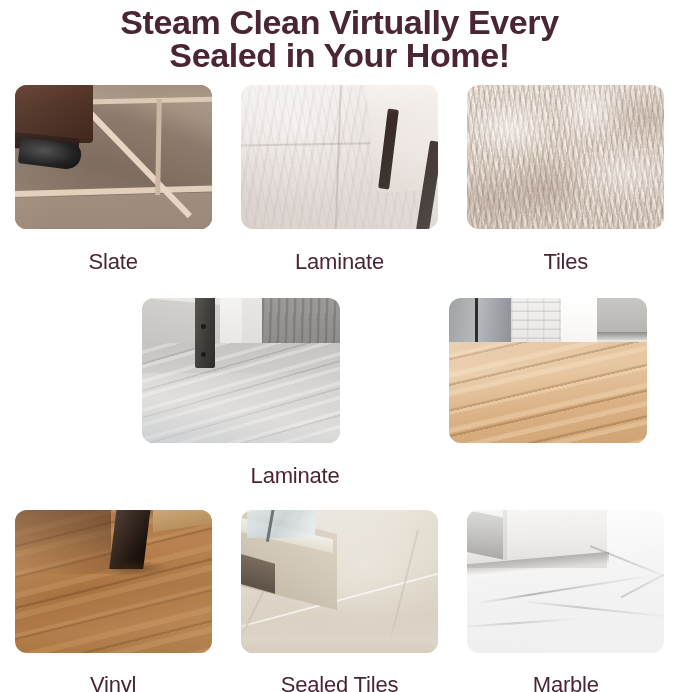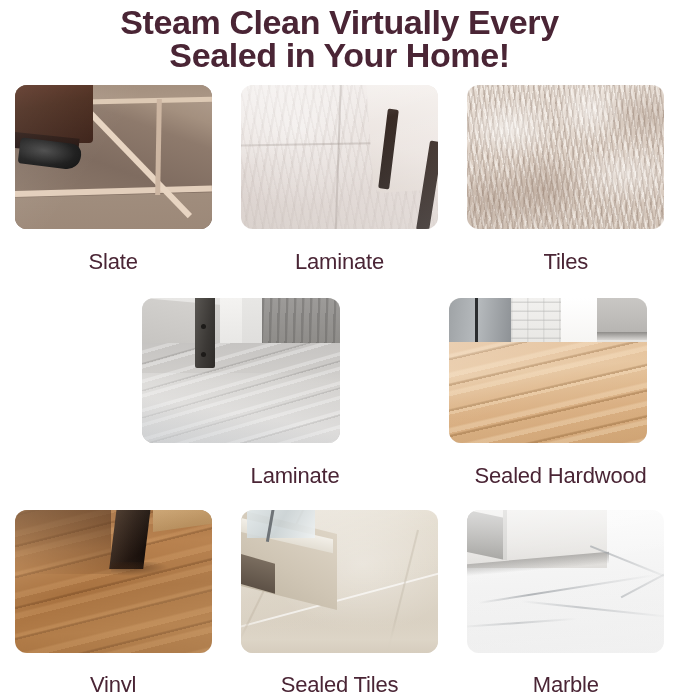--- a/index.html
+++ b/index.html
@@ -496,21 +496,20 @@
       <div class="hw-fridge"></div>
       <div class="hw-fridge-gap"></div>
       <div class="hw-fridge-base"></div>
       <div class="hw-brick"></div>
       <div class="hw-open"></div>
       <div class="hw-cab"></div>
       <div class="hw-cab-shadow"></div>
       <div class="hw-floor"></div>
       <div class="hw-gloss"></div>
     </div>
-    <div class="caption">Sealed Hardwood</div>
   </div>
 
 </div>
 
 <div class="row row-3">
 
   <div class="cell">
     <div class="thumb img-vinyl">
       <div class="vy-dark"></div>
       <div class="vy-panel"></div>

